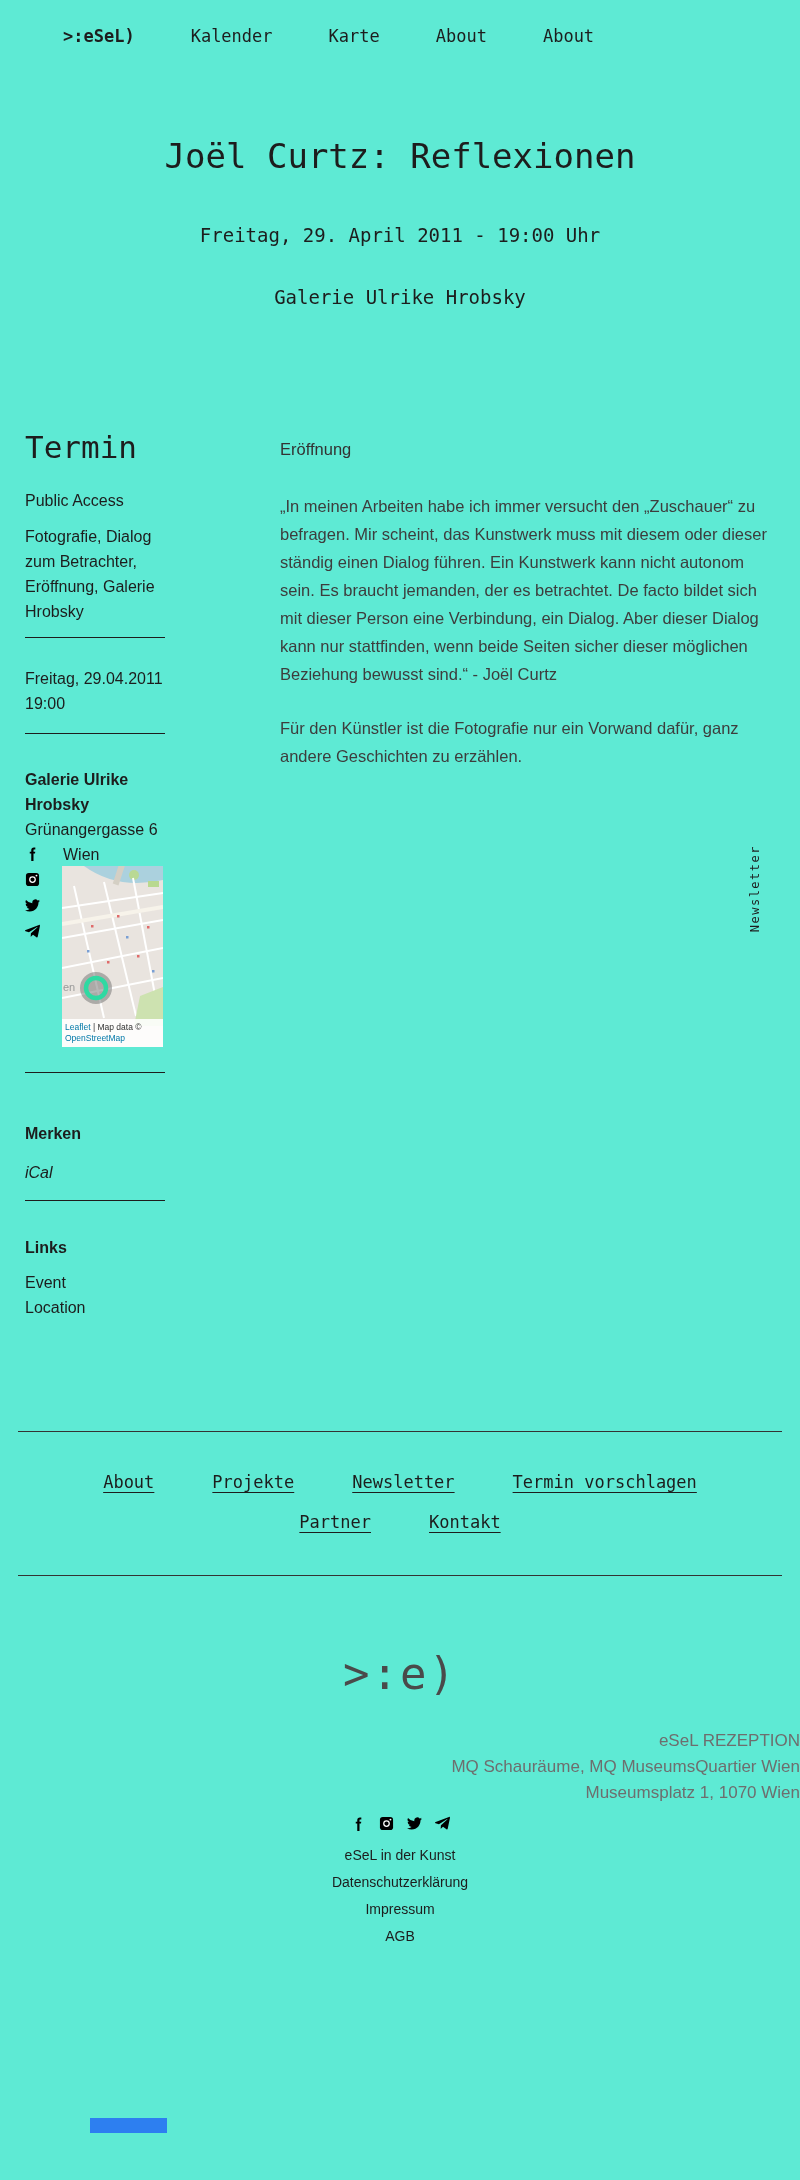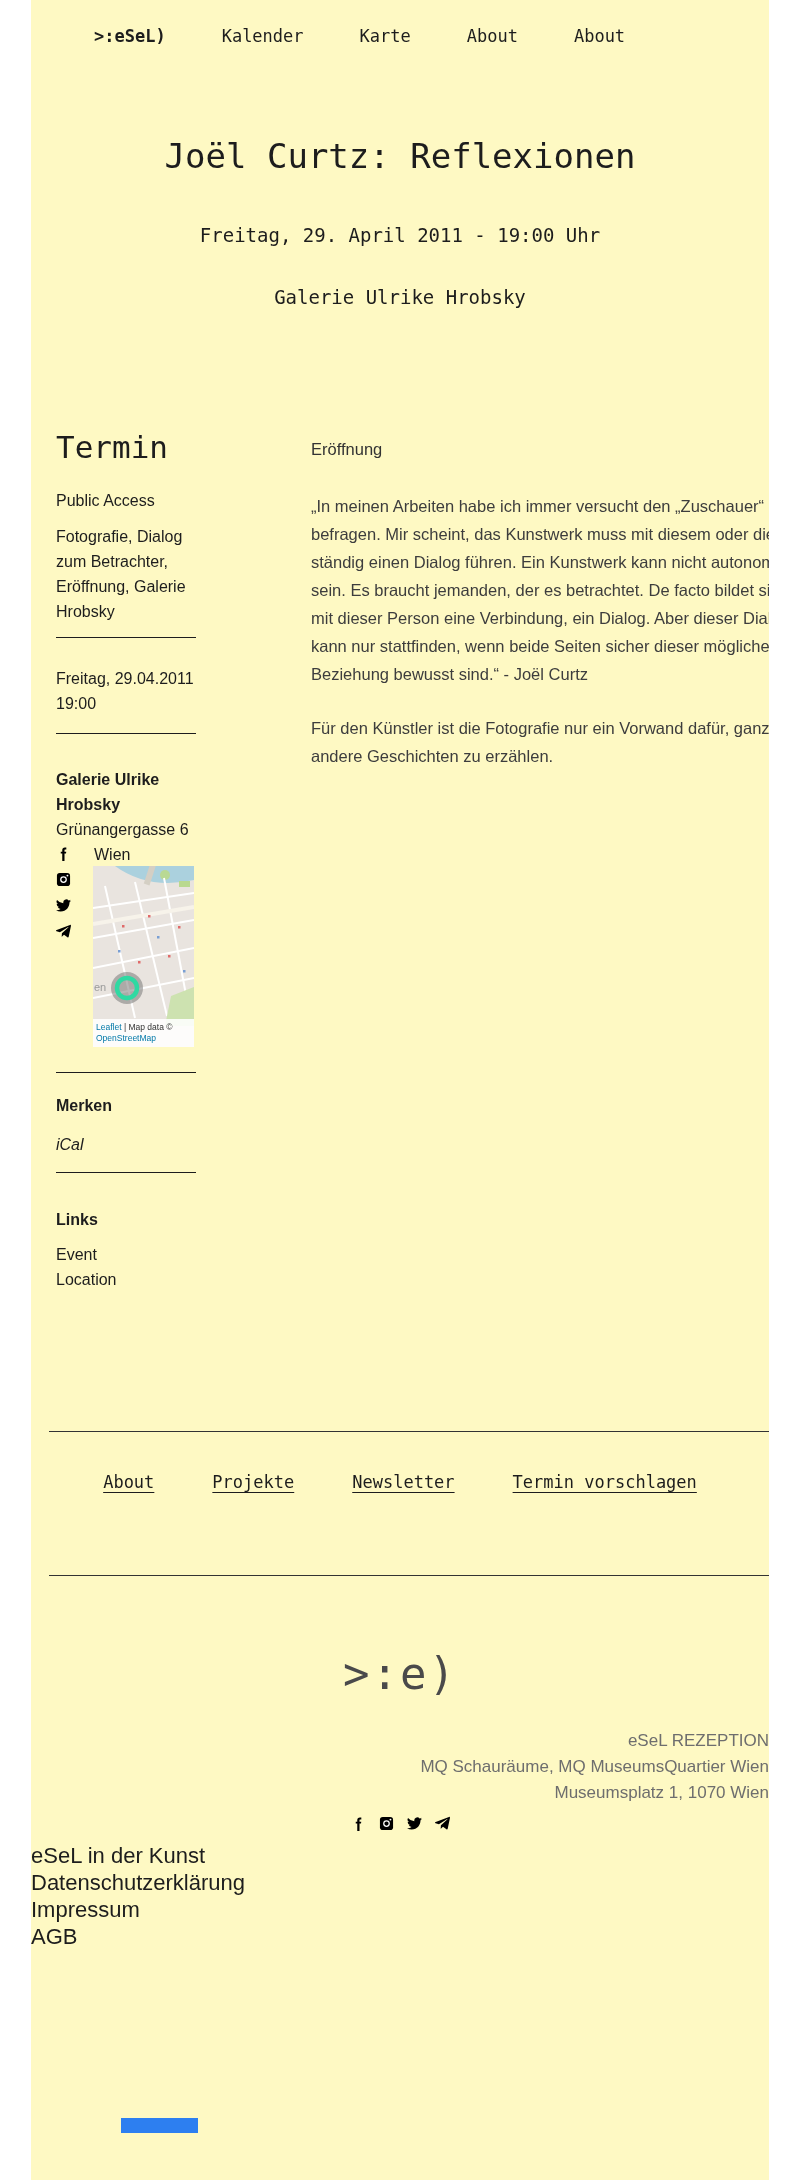--- a/index.html
+++ b/index.html
@@ -1,18 +1,18 @@
 <!DOCTYPE html>
 <html><head>
 <meta charset="utf-8">
 <style>
   * { box-sizing: border-box; margin: 0; padding: 0; }
   html,body { background:#ffffff; }
   body { font-family:"Liberation Sans", sans-serif; color:#1d1d1d; }
-  .page { position:relative; width:738px; height:2180px; background:#fef9c3; overflow:hidden; margin:0 auto; }
+  .page { position:relative; width:800px; height:2180px; background:#5eead4; overflow:hidden; margin:0 auto; }
 
   
   .nav { position:absolute; top:26px; left:63px; display:flex; align-items:baseline; gap:56px; }
   .nav .logo { font-family:"DejaVu Sans Mono", monospace; font-weight:bold; font-size:17px; }
   .nav .nav-item { font-family:"DejaVu Sans Mono", monospace; font-size:17px; color:#1d1d1d; cursor:pointer; }
 
   
   .event-title { position:absolute; top:136px; left:0; width:100%; text-align:center;
     font-family:"DejaVu Sans Mono", monospace; font-size:34px; font-weight:400; }
   .event-date  { position:absolute; top:224px; left:0; width:100%; text-align:center;
@@ -36,21 +36,21 @@
   .sicon svg { display:block; width:100%; height:100%; }
 
   .map { position:absolute; left:62px; top:866px; width:101px; height:181px; cursor:grab; }
   .map svg { display:block; }
   .map-attrib { position:absolute; left:0; right:0; bottom:0; background:rgba(255,255,255,.88);
     font-size:8.5px; line-height:11px; padding:3px 2px 3px 3px; color:#333; }
   .map-attrib a { color:#0078a8; text-decoration:none; cursor:pointer; }
 
   .sidebar-lower { position:absolute; left:25px; top:1072px; width:140px; font-size:16px; line-height:25px; }
   .sidebar-lower .bold { font-weight:bold; }
-  .sidebar-lower .merken { margin-top:20px; }
+  .sidebar-lower .merken { margin-top:48px; }
   .sidebar-lower .ical { margin-top:14px; cursor:pointer;font-style:italic; }
   .sidebar-lower .hr3 { margin:15px 0 0 0; }
   .sidebar-lower .links-h { margin-top:34px; }
   .sidebar-lower .link-item { margin-top:0; cursor:pointer; }
   .sidebar-lower .link-first { margin-top:10px; }
 
   
   .main { position:absolute; left:280px; top:427px; width:502px; font-size:16.5px; line-height:28px; color:#3d3d3d; }
   .main h3 { font-size:16.5px; font-weight:400; line-height:28px; color:#333;margin-top:8px; }
   .main .p1 { margin-top:29px; }
@@ -69,22 +69,22 @@
   .f-links-1 { top:1472px; }
   .f-links-2 { top:1512px; }
   .f-links span { text-decoration:underline; text-underline-offset:4px; cursor:pointer; }
 
   .f-logo { position:absolute; top:1648px; left:0; width:100%; text-align:center;
     font-family:"DejaVu Sans Mono", monospace; font-size:44px; color:#4a4a4a; letter-spacing:2px; }
   .f-grey { position:absolute; top:1728px; left:0; width:100%; text-align:right;
     font-size:17px; line-height:26px; color:#6e6e6e; }
   .f-icons { position:absolute; top:1816px; left:0; width:100%; display:flex; justify-content:center; gap:13px; }
   .f-icons .sicon { width:15px; height:15px; cursor:pointer; }
-  .f-nav { position:absolute; top:1842px; left:0; width:100%; text-align:left;
-    font-size:22px; line-height:27px; color:#1d1d1d; }
+  .f-nav { position:absolute; top:1842px; left:0; width:100%; text-align:center;
+    font-size:14px; line-height:27px; color:#1d1d1d; }
   .f-nav div { cursor:pointer; }
 
   .blue-bar { position:absolute; left:90px; top:2118px; width:77px; height:15px; background:#2d7ff0; }
 </style>
 </head>
 <body>
 
 <div class="page">
 
   <div class="nav">
@@ -195,20 +195,24 @@
 
   <div class="newsletter-tab">Newsletter</div>
 
   <hr class="hr-wide f-hr1">
   <div class="f-links f-links-1">
     <span>About</span>
     <span>Projekte</span>
     <span>Newsletter</span>
     <span>Termin vorschlagen</span>
   </div>
+  <div class="f-links f-links-2">
+    <span>Partner</span>
+    <span>Kontakt</span>
+  </div>
   <hr class="hr-wide f-hr2">
 
   <div class="f-logo">&gt;:e)</div>
   <div class="f-grey">
     <div>eSeL REZEPTION</div>
     <div>MQ Schauräume, MQ MuseumsQuartier Wien</div>
     <div>Museumsplatz 1, 1070 Wien</div>
   </div>
 
   <div class="f-icons">

